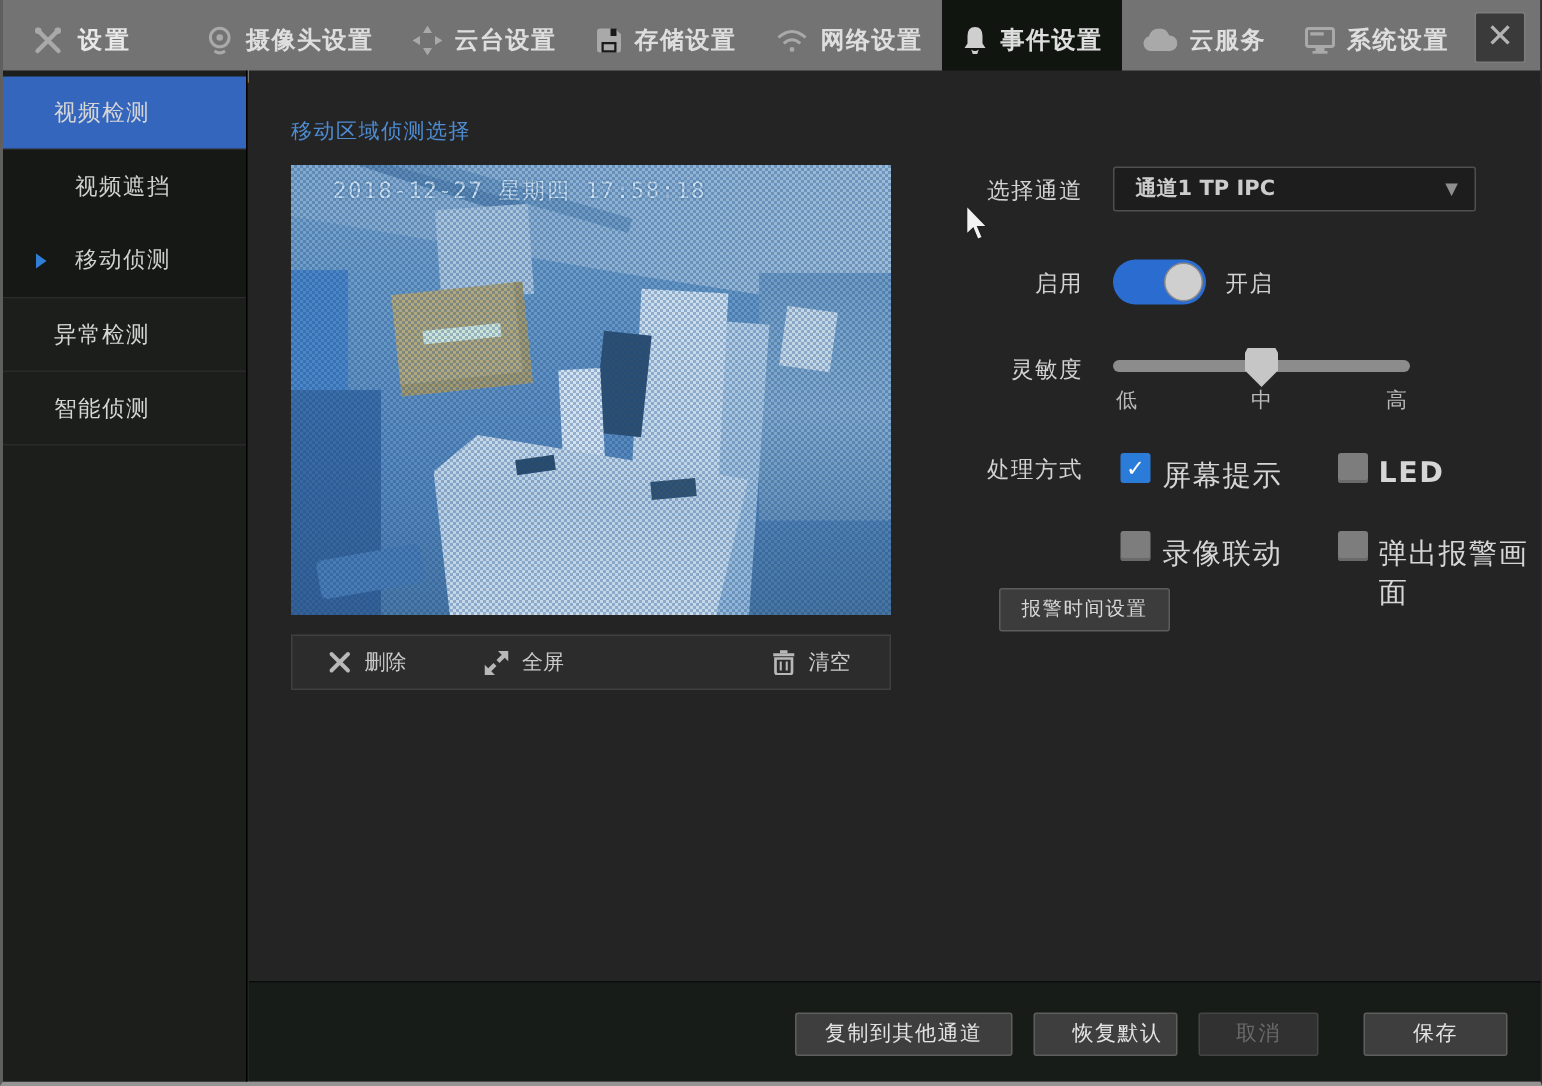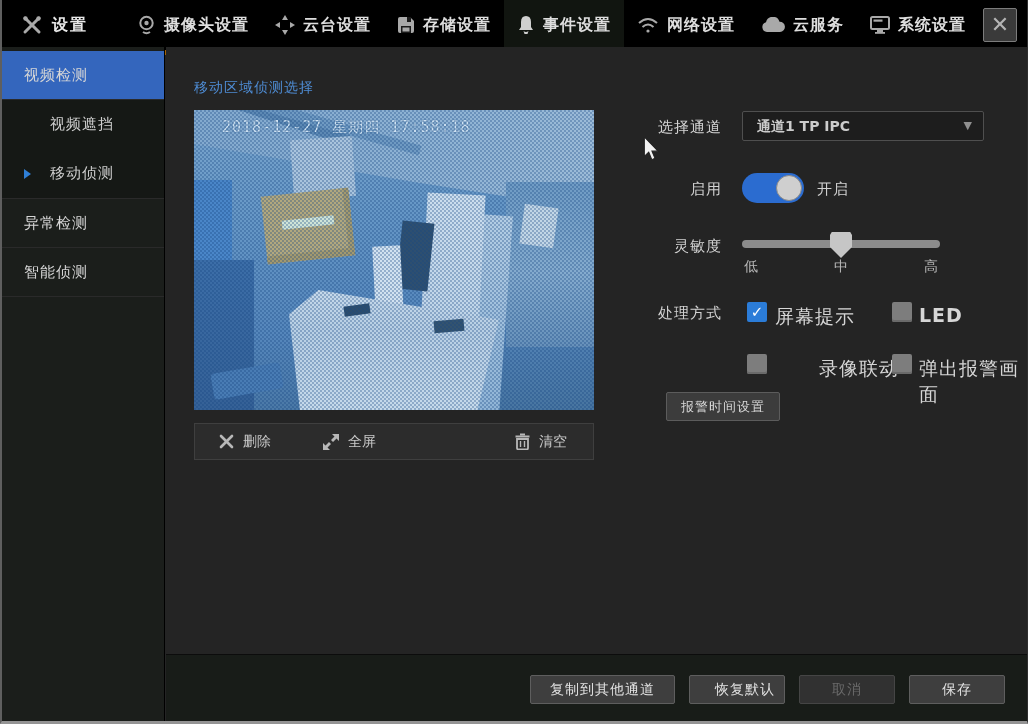--- a/index.html
+++ b/index.html
@@ -4,31 +4,31 @@
 <style>
   * { margin:0; padding:0; box-sizing:border-box; }
   html,body { width:1028px; height:724px; background:#000; }
   body { font-family:"DejaVu Sans","Liberation Sans",sans-serif; overflow:hidden; }
   #window {
     position:relative; width:1028px; height:724px; background:#242424;
     border-left:2px solid #5f5f5f; border-bottom:3px solid #949494; border-right:1px solid #2e2e2e;
     overflow:hidden;
   }
   
-  #topbar { position:absolute; left:0; top:0; width:100%; height:55px; background:#000000; border-bottom:5px solid #a16207; display:flex; align-items:stretch; }
+  #topbar { position:absolute; left:0; top:0; width:100%; height:55px; background:#737373; border-bottom:1px solid #a16207; display:flex; align-items:stretch; }
   .app-title { display:flex; align-items:center; gap:10px; padding:0 18px 0 20px; color:#e8e8e8; font-size:16px; font-weight:bold; letter-spacing:2px; }
   .tabs { display:flex; align-items:stretch; margin-left:18px; }
   .tab { position:relative; display:flex; align-items:center; gap:8px; padding:0 13px; color:#dedede; font-size:16px; font-weight:bold; letter-spacing:1px; cursor:pointer;justify-content:space-between; }
   .tab.active { background:#111510; }
   .tab.active::after { content:""; position:absolute; left:0; right:0; bottom:0; height:3px; background:#2f6fd2; }
   .tab svg, .app-title svg { flex:0 0 auto; }
   .close-btn { position:absolute; right:10px; top:8px; width:34px; height:34px; background:#3a3a3a; border:1px solid #7c7c7c; border-radius:2px; color:#b4b4b4; font-size:22px; line-height:31px; text-align:center; cursor:pointer; }
   
   #sidebar { position:absolute; left:0; top:47px; width:163px; height:677px; background:#1b1e1b; border-right:1px solid #000; }
-  .side-item { height:49px; display:flex; align-items:center; padding-left:22px; color:#d6d6d6; font-size:15px; letter-spacing:1px; border-bottom:1px solid #2a2a2a; cursor:pointer; }
+  .side-item { height:49px; display:flex; align-items:center; padding-left:34px; color:#d6d6d6; font-size:15px; letter-spacing:1px; border-bottom:1px solid #2a2a2a; cursor:pointer; }
   .side-item.active { background:#3466bd; border-bottom:1px solid #2a2a2a; margin-top:4px; }
   .submenu { background:#151815; border-bottom:1px solid #2a2a2a; }
   .sub-item { height:49px; display:flex; align-items:center; padding-left:48px; color:#cfcfcf; font-size:15px; letter-spacing:1px; position:relative; cursor:pointer; }
   .sub-item .arrow { position:absolute; left:22px; width:0; height:0; border-left:7px solid #2f7fd6; border-top:5px solid transparent; border-bottom:5px solid transparent; }
   
   #main { position:absolute; left:164px; top:47px; width:864px; height:607px; background:#242424; }
   .section-title { position:absolute; left:28px; top:32px; color:#4e8cd4; font-size:14px; letter-spacing:1px; }
   
   #video { position:absolute; left:28px; top:63px; width:400px; height:300px; overflow:hidden; background:linear-gradient(175deg,#7ba6cd 0%,#6697c6 35%,#5586bb 70%,#47749f 100%); }
   .vp { position:absolute; }
@@ -128,38 +128,38 @@
         <span>
             <svg width="18" height="18" viewBox="0 0 18 18">
               <path d="M1 3 q0-2 2-2 h10 l4 4 v10 q0 2-2 2 h-12 q-2 0-2-2 z" fill="#a9a9a9"></path>
               <rect x="10" y="1" width="4" height="5" fill="#1a1a1a"></rect>
               <rect x="4" y="10" width="10" height="7" fill="#1a1a1a"></rect>
               <rect x="5.5" y="11.5" width="7" height="4" fill="#a9a9a9"></rect>
             </svg>
           </span>
         <span>存储设置</span>
       </div>
-      <div class="tab active">
-        <span>
-            <svg width="18" height="20" viewBox="0 0 18 20">
-              <path d="M9 1 q5 0 5 6 l0 5 l2 3 h-14 l2-3 l0-5 q0-6 5-6 z" fill="#cfcfcf"></path>
-              <path d="M6.5 16 q2.5 2 5 0 l-1 3 h-3 z" fill="#cfcfcf"></path>
-            </svg>
-          </span>
-        <span>事件设置</span>
-      </div>
       <div class="tab">
         <span>
             <svg width="22" height="18" viewBox="0 0 22 18" fill="none" stroke="#a9a9a9" stroke-width="2">
               <path d="M2 7 q9-8 18 0"></path>
               <path d="M5.5 11 q5.5-5 11 0"></path>
               <circle cx="11" cy="15" r="1.6" fill="#a9a9a9" stroke="none"></circle>
             </svg>
           </span>
         <span>网络设置</span>
+      </div>
+      <div class="tab active">
+        <span>
+            <svg width="18" height="20" viewBox="0 0 18 20">
+              <path d="M9 1 q5 0 5 6 l0 5 l2 3 h-14 l2-3 l0-5 q0-6 5-6 z" fill="#cfcfcf"></path>
+              <path d="M6.5 16 q2.5 2 5 0 l-1 3 h-3 z" fill="#cfcfcf"></path>
+            </svg>
+          </span>
+        <span>事件设置</span>
       </div>
       <div class="tab">
         <span>
             <svg width="24" height="16" viewBox="0 0 24 16">
               <path d="M6 15 a5 5 0 0 1 -1-9.8 a7 7 0 0 1 13.5-0.5 a4.5 4.5 0 0 1 0.5 10.3 z" fill="#a9a9a9"></path>
             </svg>
           </span>
         <span>云服务</span>
       </div>
       <div class="tab">
@@ -278,33 +278,33 @@
     <div class="slider-mark" style="left:578px;">低</div>
     <div class="slider-mark" style="left:668px;">中</div>
     <div class="slider-mark" style="left:758px;">高</div>
 
     <div class="lbl" style="left:490px; top:257px; width:66px;">处理方式</div>
     <div class="checkbox checked" style="left:581px; top:255px;">✓</div>
     <div class="cb-label" style="left:609px; top:257px;">屏幕提示</div>
     <div class="checkbox" style="left:726px; top:255px;"></div>
     <div class="cb-label" style="left:753px; top:257px; font-weight:bold;">LED</div>
     <div class="checkbox" style="left:581px; top:307px;"></div>
-    <div class="cb-label" style="left:609px; top:309px;margin-left:44px;">录像联动</div>
+    <div class="cb-label" style="left:609px; top:309px;">录像联动</div>
     <div class="checkbox" style="left:726px; top:307px;"></div>
     <div class="cb-label" style="left:753px; top:309px;">弹出报警画面</div>
 
     <div id="alarm-btn">报警时间设置</div>
 
     <div id="cursor">
       <svg width="18" height="24" viewBox="0 0 12 18">
           <polygon points="1,0 1,14.5 4.3,11.4 6.6,17 9,16 6.7,10.6 11.3,10.6" fill="#f2f2f2" stroke="#222" stroke-width="0.8"></polygon>
         </svg>
     </div>
   </div>
 
   <div id="footer">
     <div class="f-btn" style="left:364px; width:145px;">复制到其他通道</div>
     <div class="f-btn" style="left:523px; width:96px;padding-left:16px;">恢复默认</div>
-    <div class="f-btn disabled" style="left:633px; width:96px;">取消</div>
+    <div class="f-btn disabled" style="left:633px; width:80px;">取消</div>
     <div class="f-btn" style="left:743px; width:96px;">保存</div>
   </div>
 
 </div>
 
 </body></html>

